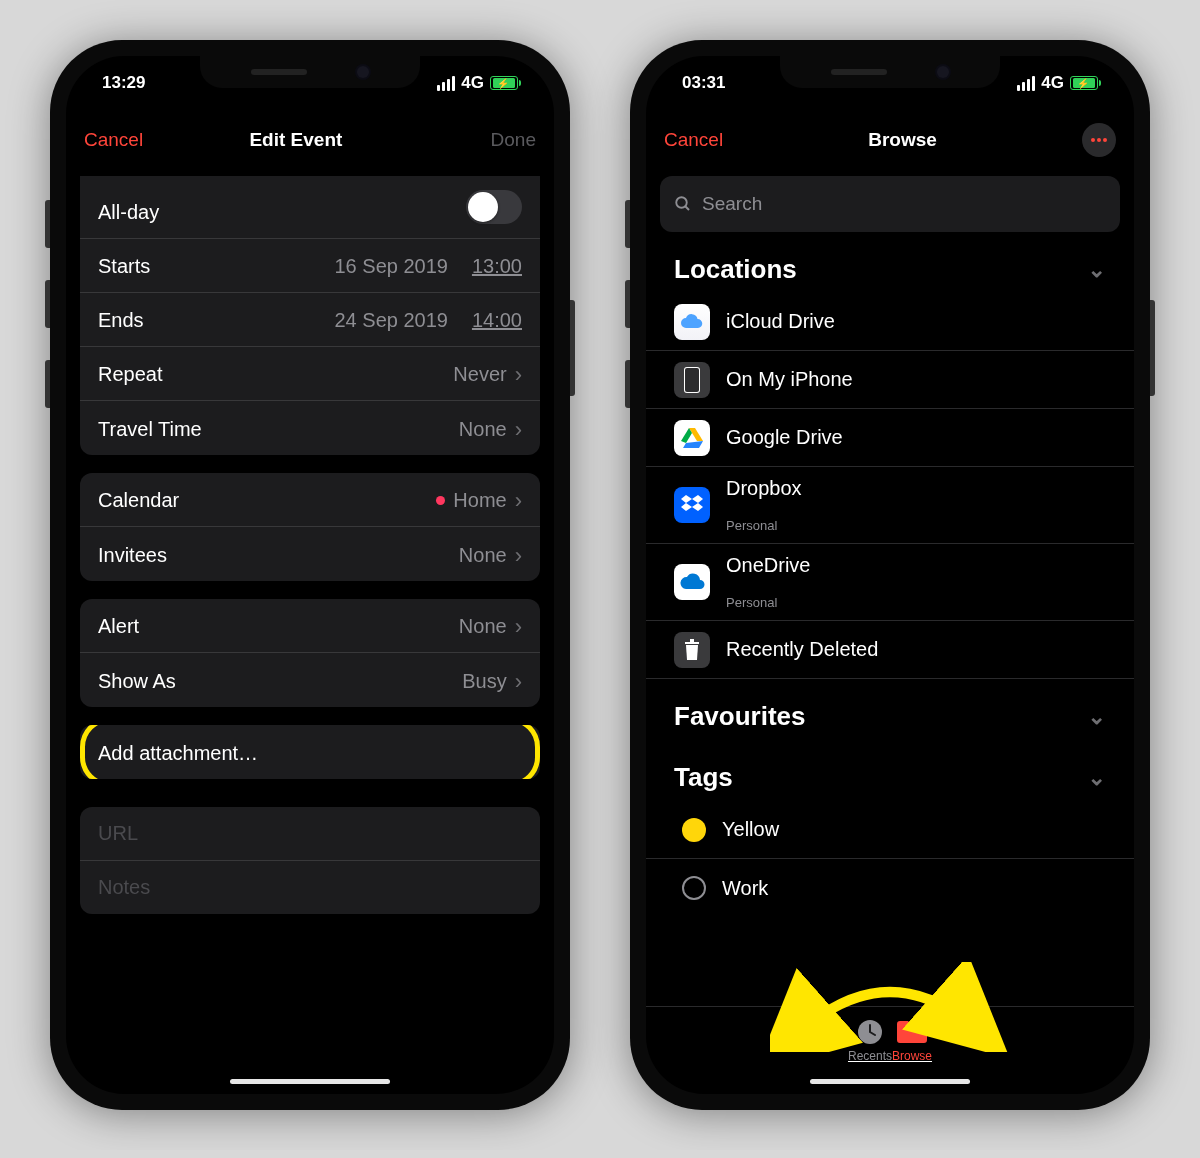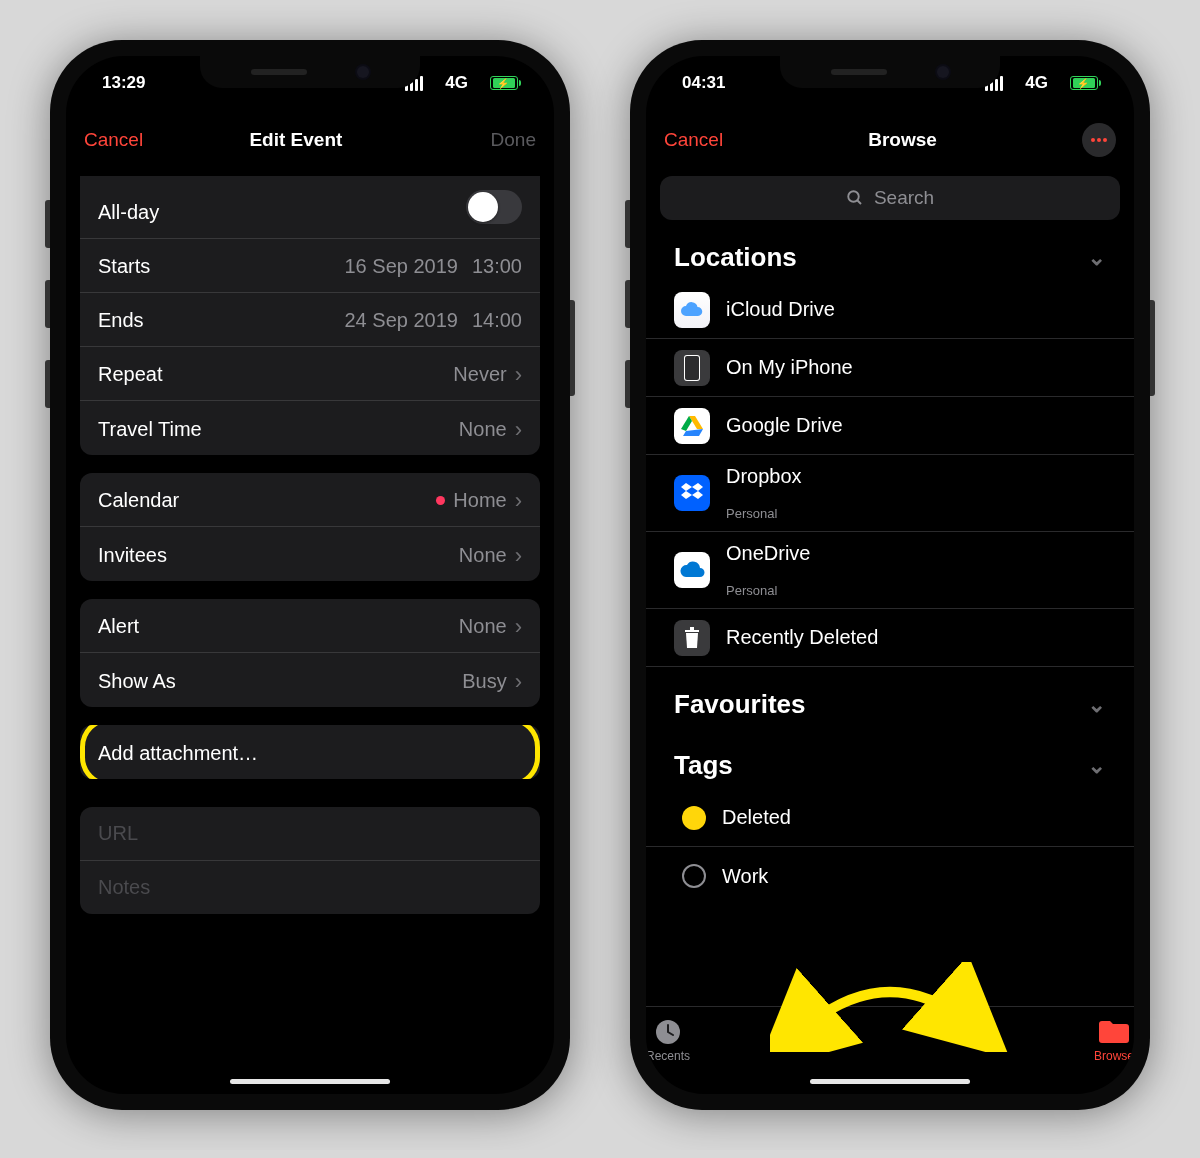--- a/index.html
+++ b/index.html
@@ -72,21 +72,21 @@
     font-size: 20px;
     color: var(--text);
   }
   .statusbar {
     height: 54px;
     display:flex; align-items:center; justify-content:space-between;
     padding: 0 36px 0 36px;
     font-weight:600;
     font-size:17px;
   }
-  .statusbar .right { display:flex; align-items:center; gap:22px; }
+  .statusbar .right { display:flex; align-items:center; gap:6px; }
   .sig-bars { display:flex; align-items:flex-end; gap:2px; }
   .sig-bars span { width:3px; background:#fff; border-radius:1px; }
   .sig-bars span:nth-child(1){height:6px}
   .sig-bars span:nth-child(2){height:9px}
   .sig-bars span:nth-child(3){height:12px}
   .sig-bars span:nth-child(4){height:15px}
   .battery {
     width:28px; height:14px; border:1.5px solid var(--green); border-radius:3px;
     position:relative; display:flex; align-items:center; justify-content:center;
   }
@@ -115,44 +115,44 @@
   .row {
     display:flex; align-items:flex-end; justify-content:space-between;
     padding: 14px 18px;
     border-bottom:1px solid var(--sep);
     min-height:54px;
   }
   .row:last-child { border-bottom:none; }
   .row .label { color:var(--text); }
   .row .value { color:var(--text-dim); display:flex; align-items:center; gap:8px; }
   .row .value .chev { color:var(--chevron); font-size:22px; line-height:1; }
-  .row .value .time { margin-left:6px; }
+  .row .value .time { margin-left:16px;text-decoration:underline; }
   .toggle { width:56px; height:34px; background:#39393d; border-radius:17px; position:relative; }
   .toggle .knob{ position:absolute; top:2px; left:2px; width:30px; height:30px; background:#fff; border-radius:50%; box-shadow:0 1px 3px rgba(0,0,0,.4);}
   .dot { width:9px; height:9px; border-radius:50%; display:inline-block; }
   .dot.red { background:#ff375f;}
 
   .highlight-wrap { position:relative; }
   .highlight-ring {
     position:absolute; inset:-8px 0 -8px 0;
     border:5px solid #ffe600; border-radius:30px; pointer-events:none;
   }
 
   .input-row { padding:15px 18px; border-bottom:1px solid var(--sep); }
   .input-row .ph { color:#4a4a4e; }
 
   .home-ind { position:absolute; bottom:10px; left:50%; transform:translateX(-50%);
     width:160px; height:5px; background:#fff; border-radius:3px; opacity:.9; }
 
   
   .searchbar {
     display:flex; align-items:center; gap:10px;
-    background:#1c1c1e; border-radius:12px; height:44px;
+    background:#1c1c1e; border-radius:12px; height:56px;
     padding:0 14px; margin:6px 14px 0 14px;
-    color:#8e8e93; font-size:19px;justify-content:center;
+    color:#8e8e93; font-size:19px;
   }
   .content2 { flex:1; overflow:hidden; padding: 0 0 0 0; }
   .group-header {
     display:flex; align-items:center; justify-content:space-between;
     padding: 22px 28px 8px 28px;
     font-size:26px; font-weight:700;
   }
   .group-header .chev { color:var(--chevron); font-size:22px; }
   .frow {
     display:flex; align-items:center; gap:16px;
@@ -172,22 +172,23 @@
   .ic-dropbox { background:#0061ff; }
   .ic-onedrive { background:#fff; }
   .ic-trash { background:#3a3a3c; color:#fff; }
   .ic-folder { background:#54c7ec; }
   .tag-dot { width:24px; height:24px; border-radius:50%; }
   .tag-dot.yellow { background:#ffd60a; }
   .tag-dot.work { border:2px solid #8e8e93; background:transparent; }
 
   .tabbar {
     height:88px; border-top:0.5px solid #2a2a2c;
-    display:flex; align-items:flex-start; justify-content:space-between;
+    display:flex; align-items:flex-start; justify-content:center;
     padding-top:10px;
+    text-decoration:underline;
   }
   .tab { display:flex; flex-direction:column; align-items:center; gap:2px; font-size:12px; }
   .tab.inactive { color:#8e8e93; }
   .tab.active { color:var(--red); }
   .tab .ticon { width:36px; height:30px; display:flex; align-items:center; justify-content:center; }
 
   
   svg { display:block; }
 
   
@@ -321,21 +322,21 @@
   </div>
 </div>
 
 <div class="phone">
   <div class="notch">
     <div class="speaker"></div>
       <div class="cam"></div>
   </div>
   <div class="screen">
     <div class="statusbar">
-      <span>04:31</span>
+      <span>03:31</span>
       <div class="right">
         <div class="sig-bars">
             <span></span>
             <span></span>
             <span></span>
             <span></span>
           </div>
         <span style="font-weight:600">4G</span>
         <div class="battery">
             <div class="fill"></div>
@@ -437,21 +438,21 @@
         <span>Favourites</span>
         <span class="chev">⌄</span>
       </div>
 
       <div class="group-header">
         <span>Tags</span>
         <span class="chev">⌄</span>
       </div>
       <div class="frow">
         <div class="tag-dot yellow" style="margin-left:8px"></div>
-        <span>Deleted</span>
+        <span>Yellow</span>
       </div>
       <div class="frow" style="border-bottom:none">
         <div class="tag-dot work" style="margin-left:8px"></div>
         <span>Work</span>
       </div>
     </div>
 
     <div class="tabbar">
       <div class="tab inactive">
         <div class="ticon">

